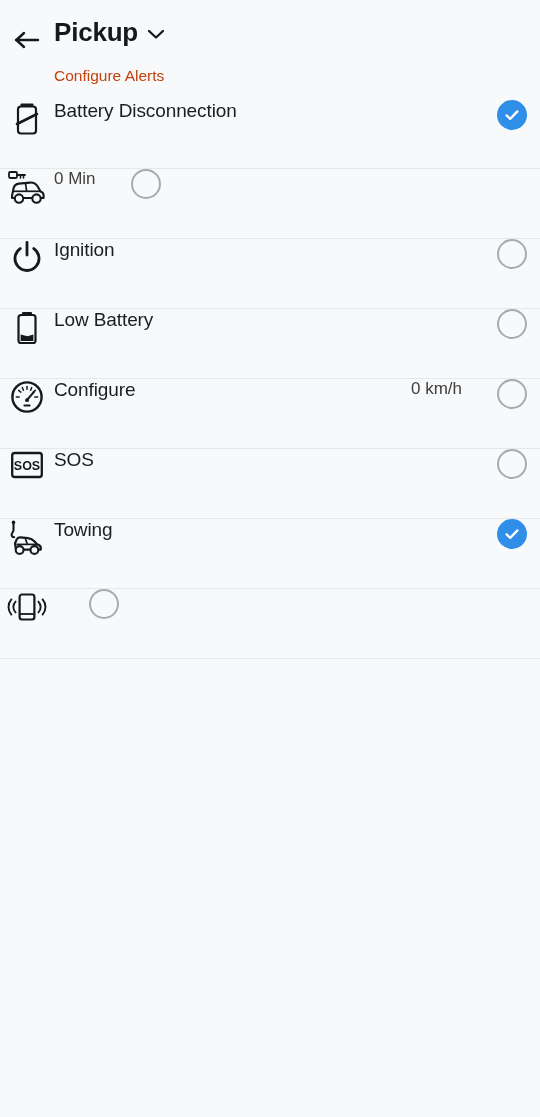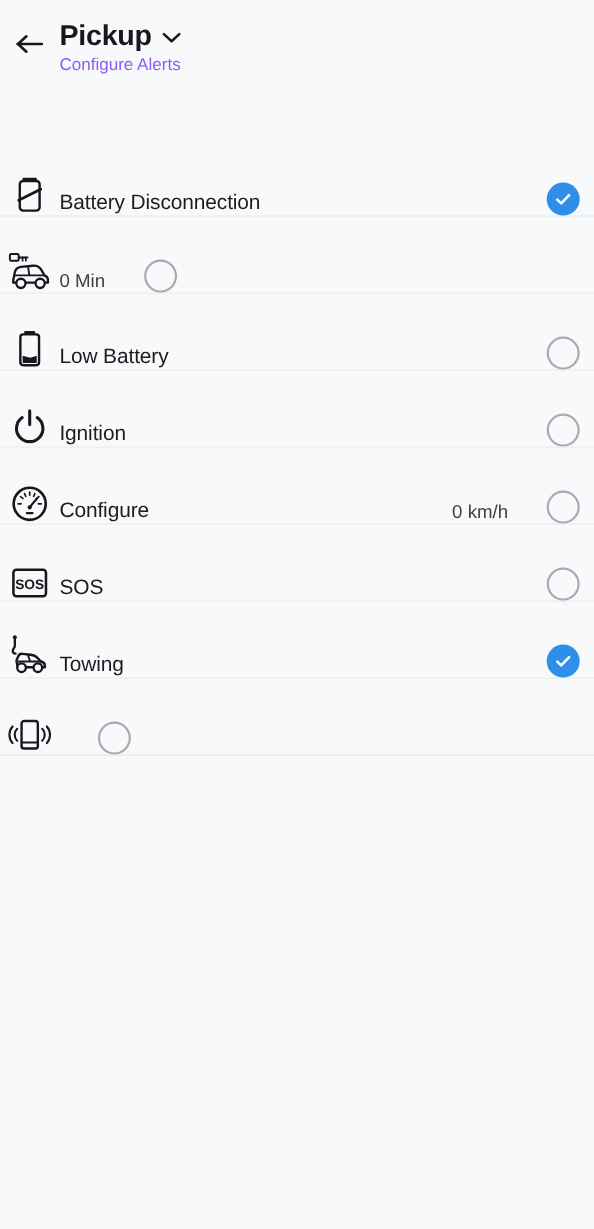--- a/index.html
+++ b/index.html
@@ -15,21 +15,20 @@
     overflow: hidden;
   }
 
   .screen {
     width: 540px;
     height: 1117px;
     background: #f8f9fa;
     position: relative;
     display: flex;
     flex-direction: column;
-    gap: 44px;
   }
 
   
   .header {
     padding: 18px 0 14px 0;
     display: flex;
     align-items: flex-start;
     background: #f8f9fa;
   }
   .back-btn {
@@ -58,35 +57,35 @@
     color: #16181c;
     line-height: 1.1;
     letter-spacing: -0.2px;
   }
   .chev {
     display: block;
     margin-top: 3px;
   }
   .subtitle {
     font-size: 15.5px;
-    color: #8b5cf6;
-    margin-top: 4px;
+    color: #c2410c;
+    margin-top: 20px;
     line-height: 1.2;
   }
 
   
   .alert-list {
     display: flex;
     flex-direction: column;
     background: #f8f9fa;
   }
   .alert-row {
     height: 70px;
     display: flex;
-    align-items: flex-end;
+    align-items: flex-start;
     border-bottom: 1px solid #e6e7e9;
     background: #f8f9fa;
     cursor: pointer;
     box-sizing: border-box;
   }
   .alert-row:first-child {
     border-top: 1px solid transparent;
   }
   .row-icon {
     width: 54px;
@@ -205,41 +204,41 @@
         </svg>
       </div>
       <div class="row-value">0 Min</div>
       <div class="row-check">
         <span class="check off"></span>
       </div>
     </div>
 
     <div class="alert-row">
       <div class="row-icon">
+        <svg width="34" height="36" viewBox="0 0 34 36">
+          <path d="M10.2 9.6 A12 12 0 1 0 23.8 9.6" fill="none" stroke="#16181c" stroke-width="2.8" stroke-linecap="round"></path>
+          <line x1="17" y1="3.5" x2="17" y2="16" stroke="#16181c" stroke-width="2.8" stroke-linecap="round"></line>
+        </svg>
+      </div>
+      <div class="row-label">Ignition</div>
+      <div class="row-value"></div>
+      <div class="row-check">
+        <span class="check off"></span>
+      </div>
+    </div>
+
+    <div class="alert-row">
+      <div class="row-icon">
         <svg width="30" height="38" viewBox="0 0 30 38">
           <rect x="10" y="3" width="10" height="3" rx="1" fill="#16181c"></rect>
           <rect x="6.5" y="6" width="17" height="28" rx="2.6" fill="none" stroke="#16181c" stroke-width="2.2"></rect>
           <path d="M8.6 31.9 L21.4 31.9 L21.4 25.5 L15.5 27.2 L8.6 25.5 Z" fill="#16181c"></path>
         </svg>
       </div>
       <div class="row-label">Low Battery</div>
-      <div class="row-value"></div>
-      <div class="row-check">
-        <span class="check off"></span>
-      </div>
-    </div>
-
-    <div class="alert-row">
-      <div class="row-icon">
-        <svg width="34" height="36" viewBox="0 0 34 36">
-          <path d="M10.2 9.6 A12 12 0 1 0 23.8 9.6" fill="none" stroke="#16181c" stroke-width="2.8" stroke-linecap="round"></path>
-          <line x1="17" y1="3.5" x2="17" y2="16" stroke="#16181c" stroke-width="2.8" stroke-linecap="round"></line>
-        </svg>
-      </div>
-      <div class="row-label">Ignition</div>
       <div class="row-value"></div>
       <div class="row-check">
         <span class="check off"></span>
       </div>
     </div>
 
     <div class="alert-row">
       <div class="row-icon">
         <svg width="36" height="36" viewBox="0 0 36 36">
           <circle cx="18" cy="18" r="14.6" fill="none" stroke="#16181c" stroke-width="2.4"></circle>

